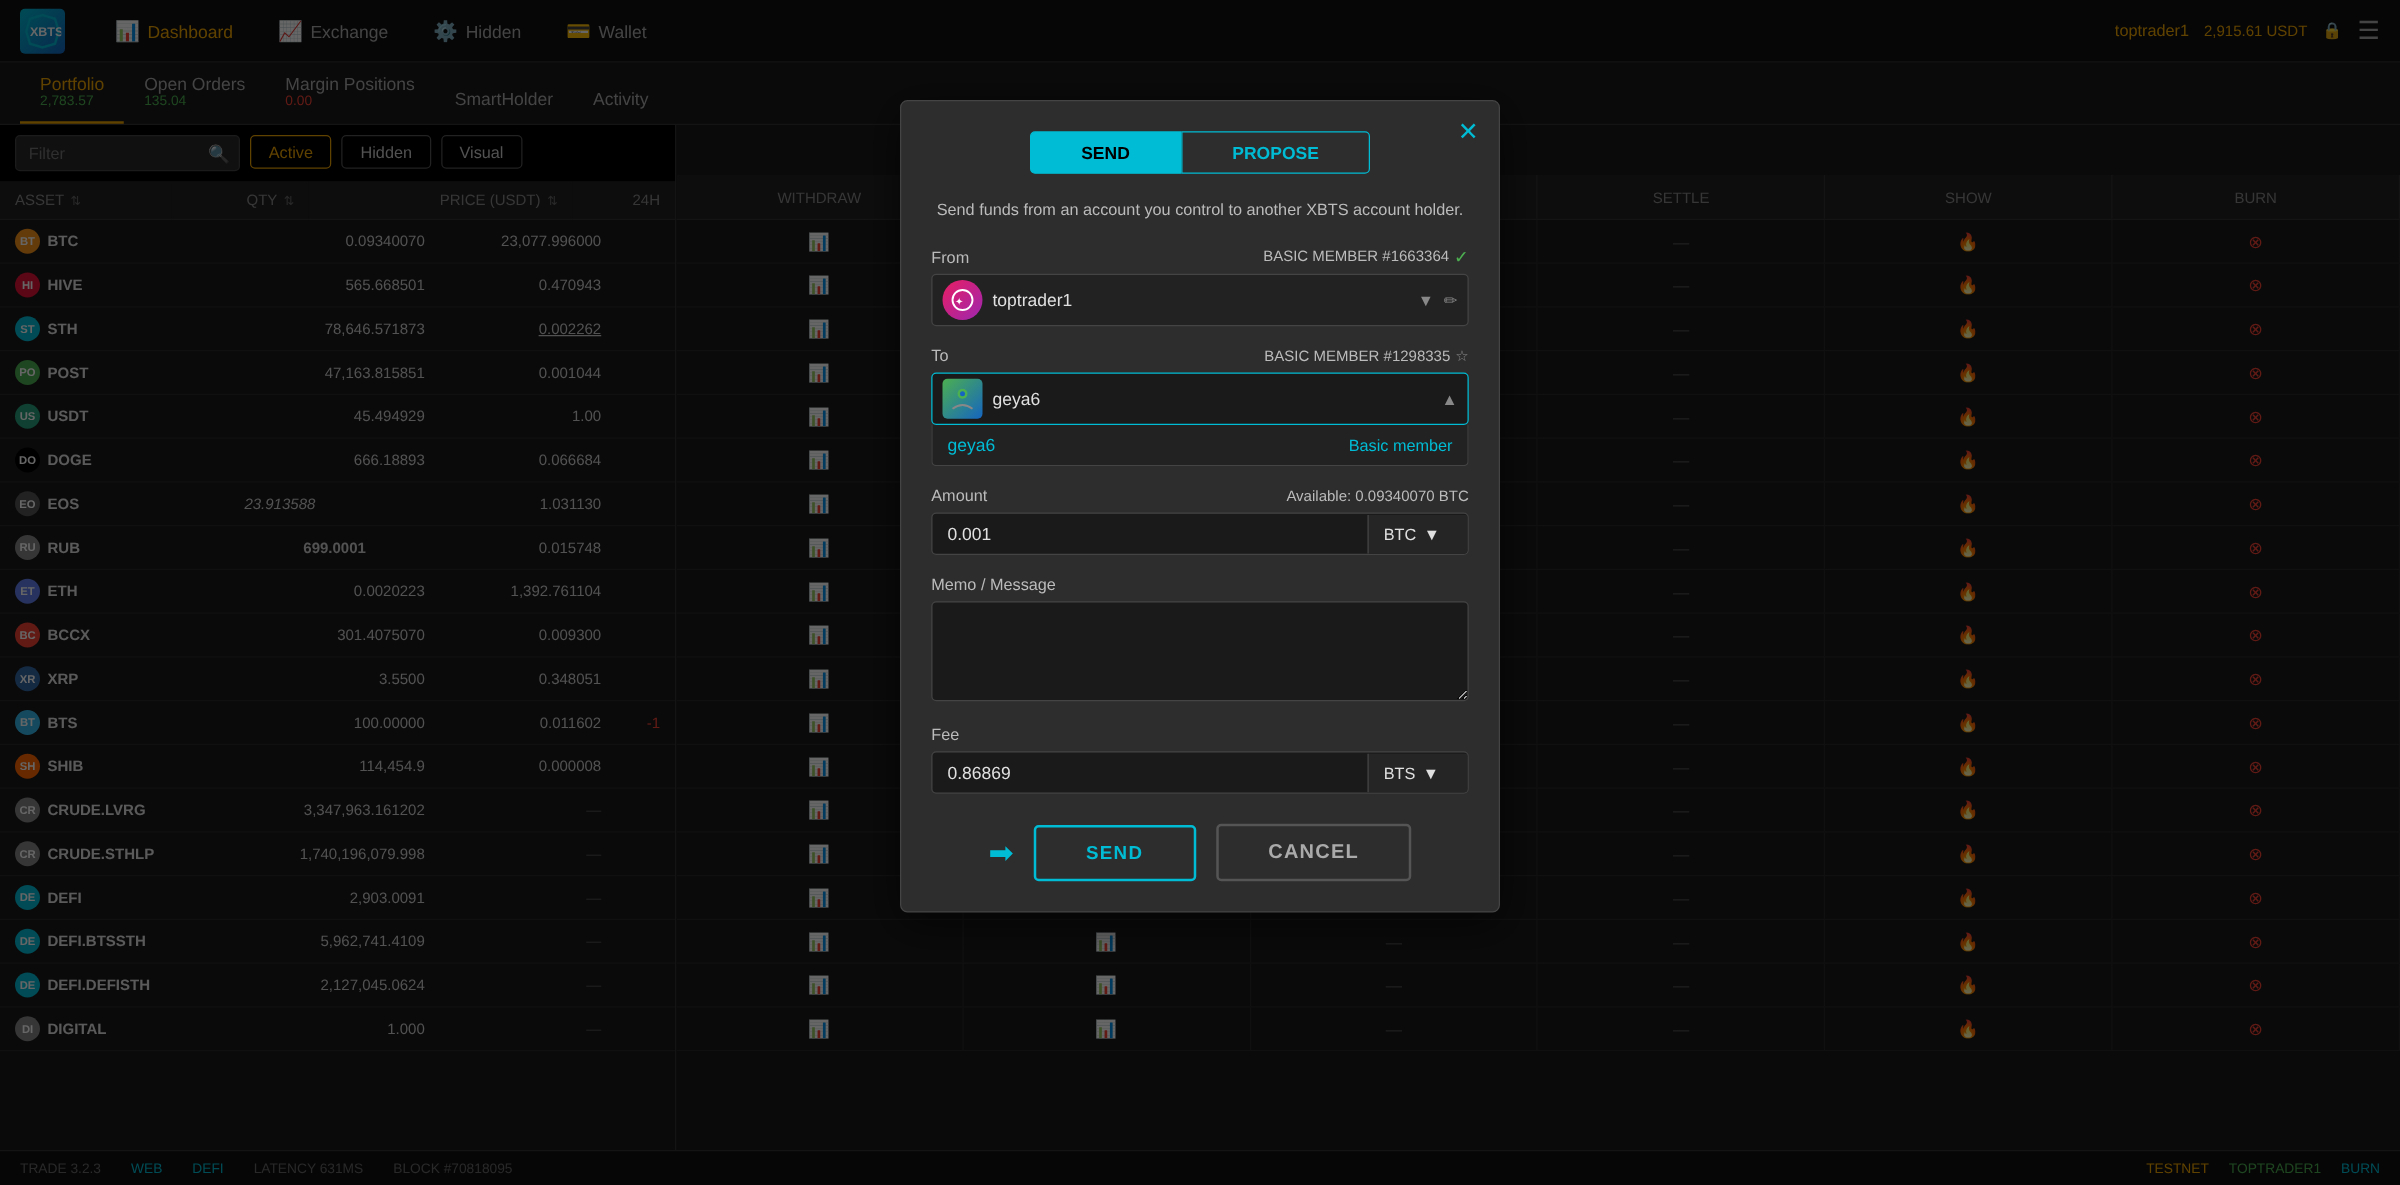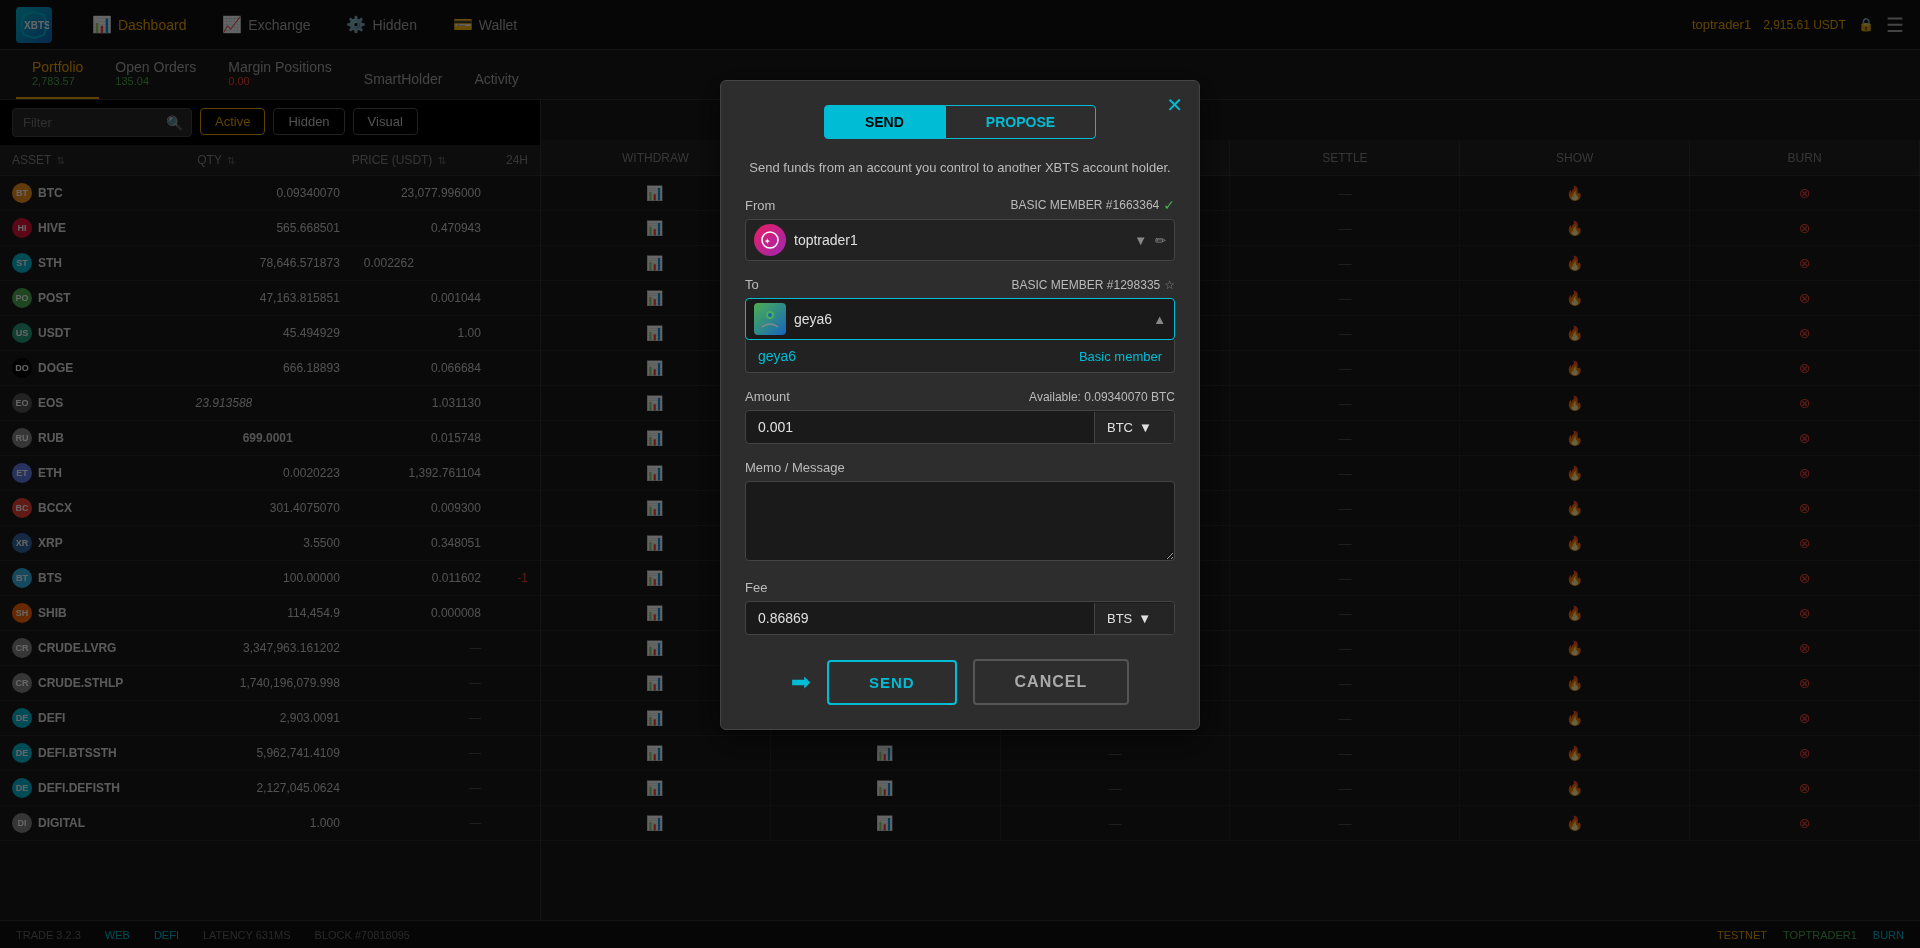--- a/index.html
+++ b/index.html
@@ -631,21 +631,21 @@
     <td style="text-align:right;"></td>
   </tr>
               <tr>
     <td>
       <div class="asset-name">
         <span class="asset-icon" style="background:#00bcd4;">ST</span>
         <span>STH</span>
       </div>
     </td>
     <td style="text-align:right;">78,646.571873</td>
-    <td style="">0.002262</td>
+    <td style="text-align:right;text-decoration:underline;">0.002262</td>
     <td style="text-align:right;"></td>
   </tr>
               <tr>
     <td>
       <div class="asset-name">
         <span class="asset-icon" style="background:#4caf50;">PO</span>
         <span>POST</span>
       </div>
     </td>
     <td style="text-align:right;">47,163.815851</td>

